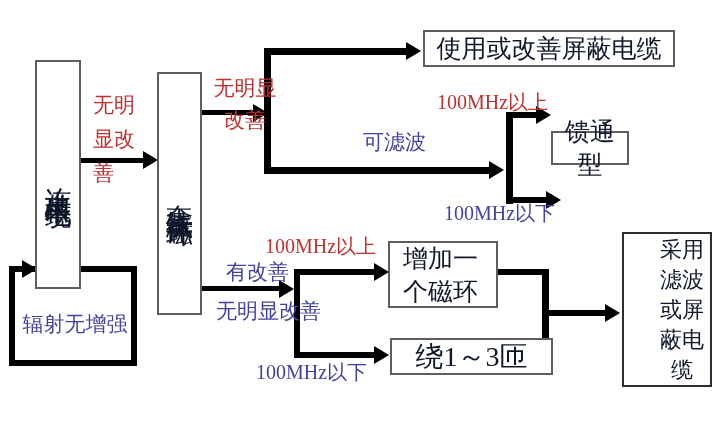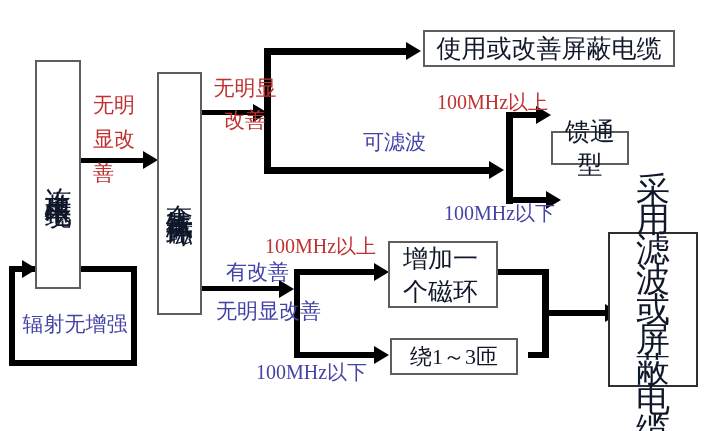--- a/index.html
+++ b/index.html
@@ -14,22 +14,22 @@
     color:#0f172a;z-index:2;text-align:center;
   }
   .vtext{writing-mode:vertical-rl;text-orientation:upright;letter-spacing:3px;}
   #box-connect-cable{left:35px;top:60px;width:46px;height:229px;font-size:27px;}
   #box-ferrite-core{left:157px;top:72px;width:45px;height:243px;font-size:27px;}
   #box-shielded-cable{left:423px;top:30px;width:252px;height:37px;font-size:25px;}
   #box-feedthrough{left:551px;top:96px;width:78px;height:34px;font-size:25px;margin-top:35px;}
   #box-pcb-mount{left:563px;top:182px;width:147px;height:36px;font-size:25px;}
   #box-add-core{left:388px;top:241px;width:110px;height:67px;font-size:25px;line-height:33px;}
   #box-add-core .wrap{width:80px;text-align:left;}
-  #box-wind-turns{left:390px;top:338px;width:128px;height:37px;font-size:22px;}
-  #box-filter-or-shield{left:608px;top:232px;width:90px;height:155px;font-size:34px;line-height:30px;border-color:#2f2f2f;}
+  #box-wind-turns{left:390px;top:338px;width:163px;height:37px;font-size:28px;}
+  #box-filter-or-shield{left:622px;top:232px;width:90px;height:155px;font-size:22px;line-height:30px;border-color:#2f2f2f;justify-content:flex-end;}
   #box-filter-or-shield .wrap{width:56px;text-align:center;word-break:break-all;}
   
   .seg{position:absolute;background:var(--line,#000);z-index:1;}
   .ah{position:absolute;width:0;height:0;z-index:1;
       border-top:9px solid transparent;border-bottom:9px solid transparent;
       border-left:15px solid var(--line,#000);}
   
   #loop-rect{position:absolute;left:9px;top:266px;width:128px;height:100px;
       border:6px solid var(--line,#000);box-sizing:border-box;z-index:1;background:transparent;}
   

